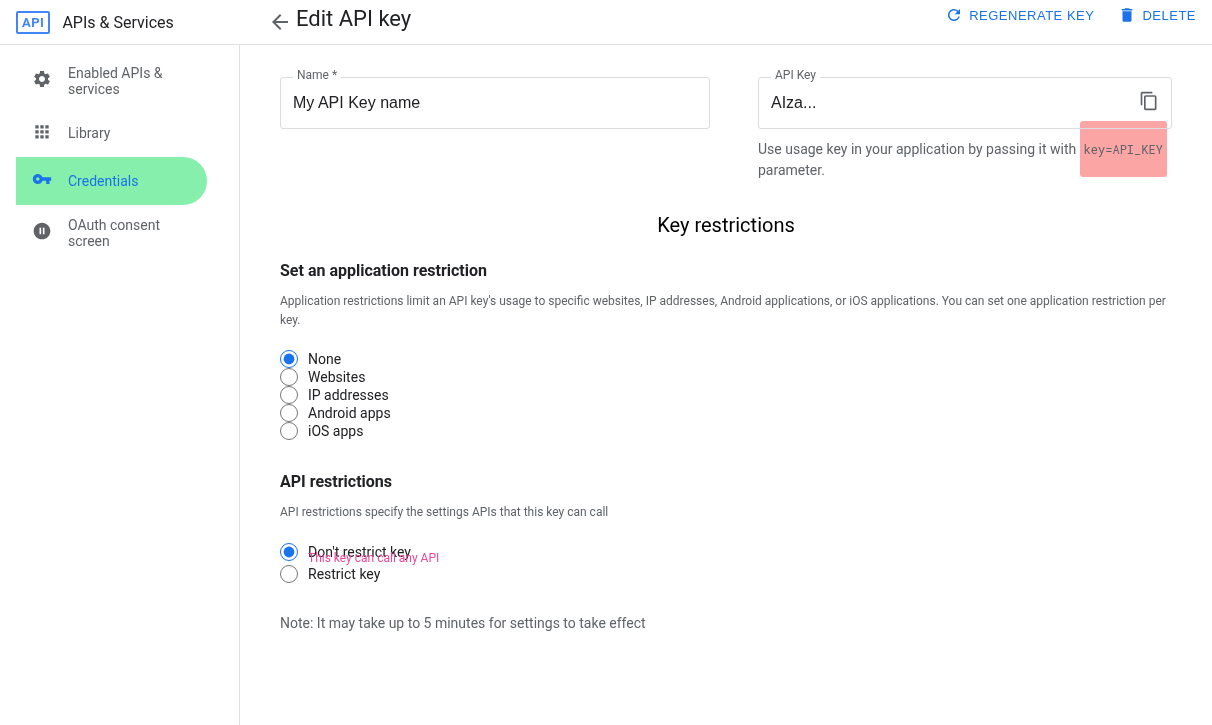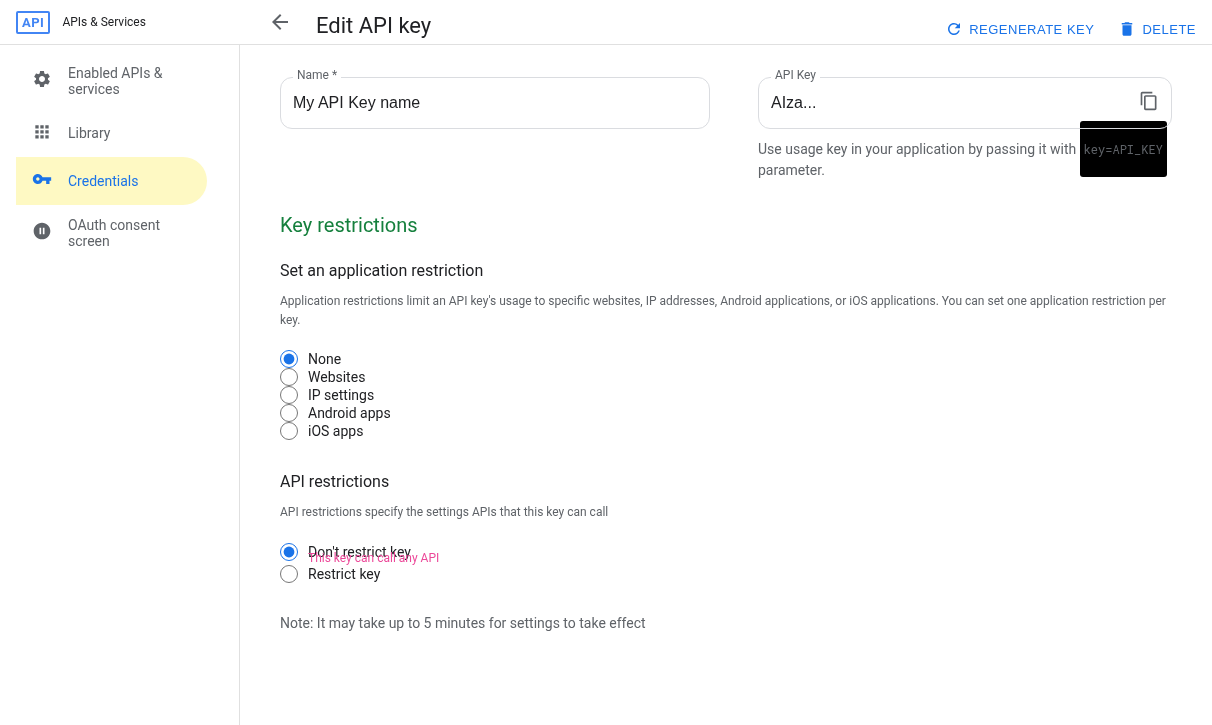--- a/index.html
+++ b/index.html
@@ -23,29 +23,29 @@
     .logo-api {
       font-size: 13px;
       font-weight: 700;
       color: #4285f4;
       border: 2px solid #4285f4;
       padding: 2px 4px;
       border-radius: 2px;
       letter-spacing: 0.5px;
     }
     .header-title {
-      font-size: 12px;
+      font-size: 16px;
       font-weight: 400;
       color: #202124;
     }
     .page-header {
       display: flex;
-      align-items: flex-end;
-      flex: 1;
-      gap: 20px;
+      align-items: flex-start;
+      flex: 1;
+      gap: 0;
       padding-left: 8px;
     }
     .back-btn {
       background: none;
       border: none;
       cursor: pointer;
       color: #5f6368;
       font-size: 20px;
       padding: 4px;
       display: flex;
@@ -98,21 +98,21 @@
       gap: 16px;
       padding: 12px 16px;
       cursor: pointer;
       color: #5f6368;
       font-size: 14px;
       border-radius: 0 24px 24px 0;
       margin-right: 16px;
       position: relative;
     }
     .sidebar-item.active {
-      background: #fef9c3;
+      background: #86efac;
       color: #1a73e8;
     }
     .sidebar-item.active .sidebar-icon { color: #1a73e8; }
     .sidebar-icon {
       font-size: 18px;
       width: 20px;
       text-align: center;
       color: #5f6368;
     }
     .sidebar-label { font-size: 14px; }
@@ -133,21 +133,21 @@
     .name-field-container {
       flex: 0 0 430px;
     }
     .api-key-container {
       flex: 1;
     }
 
     .field-wrapper {
       position: relative;
       border: 1px solid #dadce0;
-      border-radius: 12px;
+      border-radius: 3px;
       padding: 0;
     }
     .field-label {
       position: absolute;
       top: -10px;
       left: 12px;
       background: #fff;
       padding: 0 4px;
       font-size: 12px;
       color: #5f6368;
@@ -178,37 +178,38 @@
       font-size: 18px;
     }
 
     .api-key-hint {
       margin-top: 10px;
       font-size: 14px;
       color: #5f6368;
       line-height: 1.5;
     }
     .api-key-hint code {
-      background: #000000;
+      background: #fca5a5;
       padding: 20px 4px;
       border-radius: 3px;
       font-family: 'Roboto Mono', monospace;
       font-size: 12px;
     }
 
     
     .section-title {
       font-size: 20px;
       font-weight: 400;
-      color: #15803d;
+      color: #000000;
       margin-bottom: 24px;
+      text-align: center;
     }
     .subsection-title {
       font-size: 16px;
-      font-weight: 400;
+      font-weight: 700;
       color: #202124;
       margin-bottom: 12px;
     }
     .subsection-desc {
       font-size: 12px;
       color: #5f6368;
       line-height: 1.6;
       margin-bottom: 20px;
     }
 
@@ -353,21 +354,21 @@
       <label class="radio-item">
         <input type="radio" class="radio-input" name="app-restriction" checked="" style="">
         <span class="radio-label">None</span>
       </label>
       <label class="radio-item">
         <input type="radio" class="radio-input" name="app-restriction" style="">
         <span class="radio-label">Websites</span>
       </label>
       <label class="radio-item">
         <input type="radio" class="radio-input" name="app-restriction" style="">
-        <span class="radio-label">IP settings</span>
+        <span class="radio-label">IP addresses</span>
       </label>
       <label class="radio-item">
         <input type="radio" class="radio-input" name="app-restriction" style="">
         <span class="radio-label">Android apps</span>
       </label>
       <label class="radio-item">
         <input type="radio" class="radio-input" name="app-restriction" style="">
         <span class="radio-label">iOS apps</span>
       </label>
     </div>

